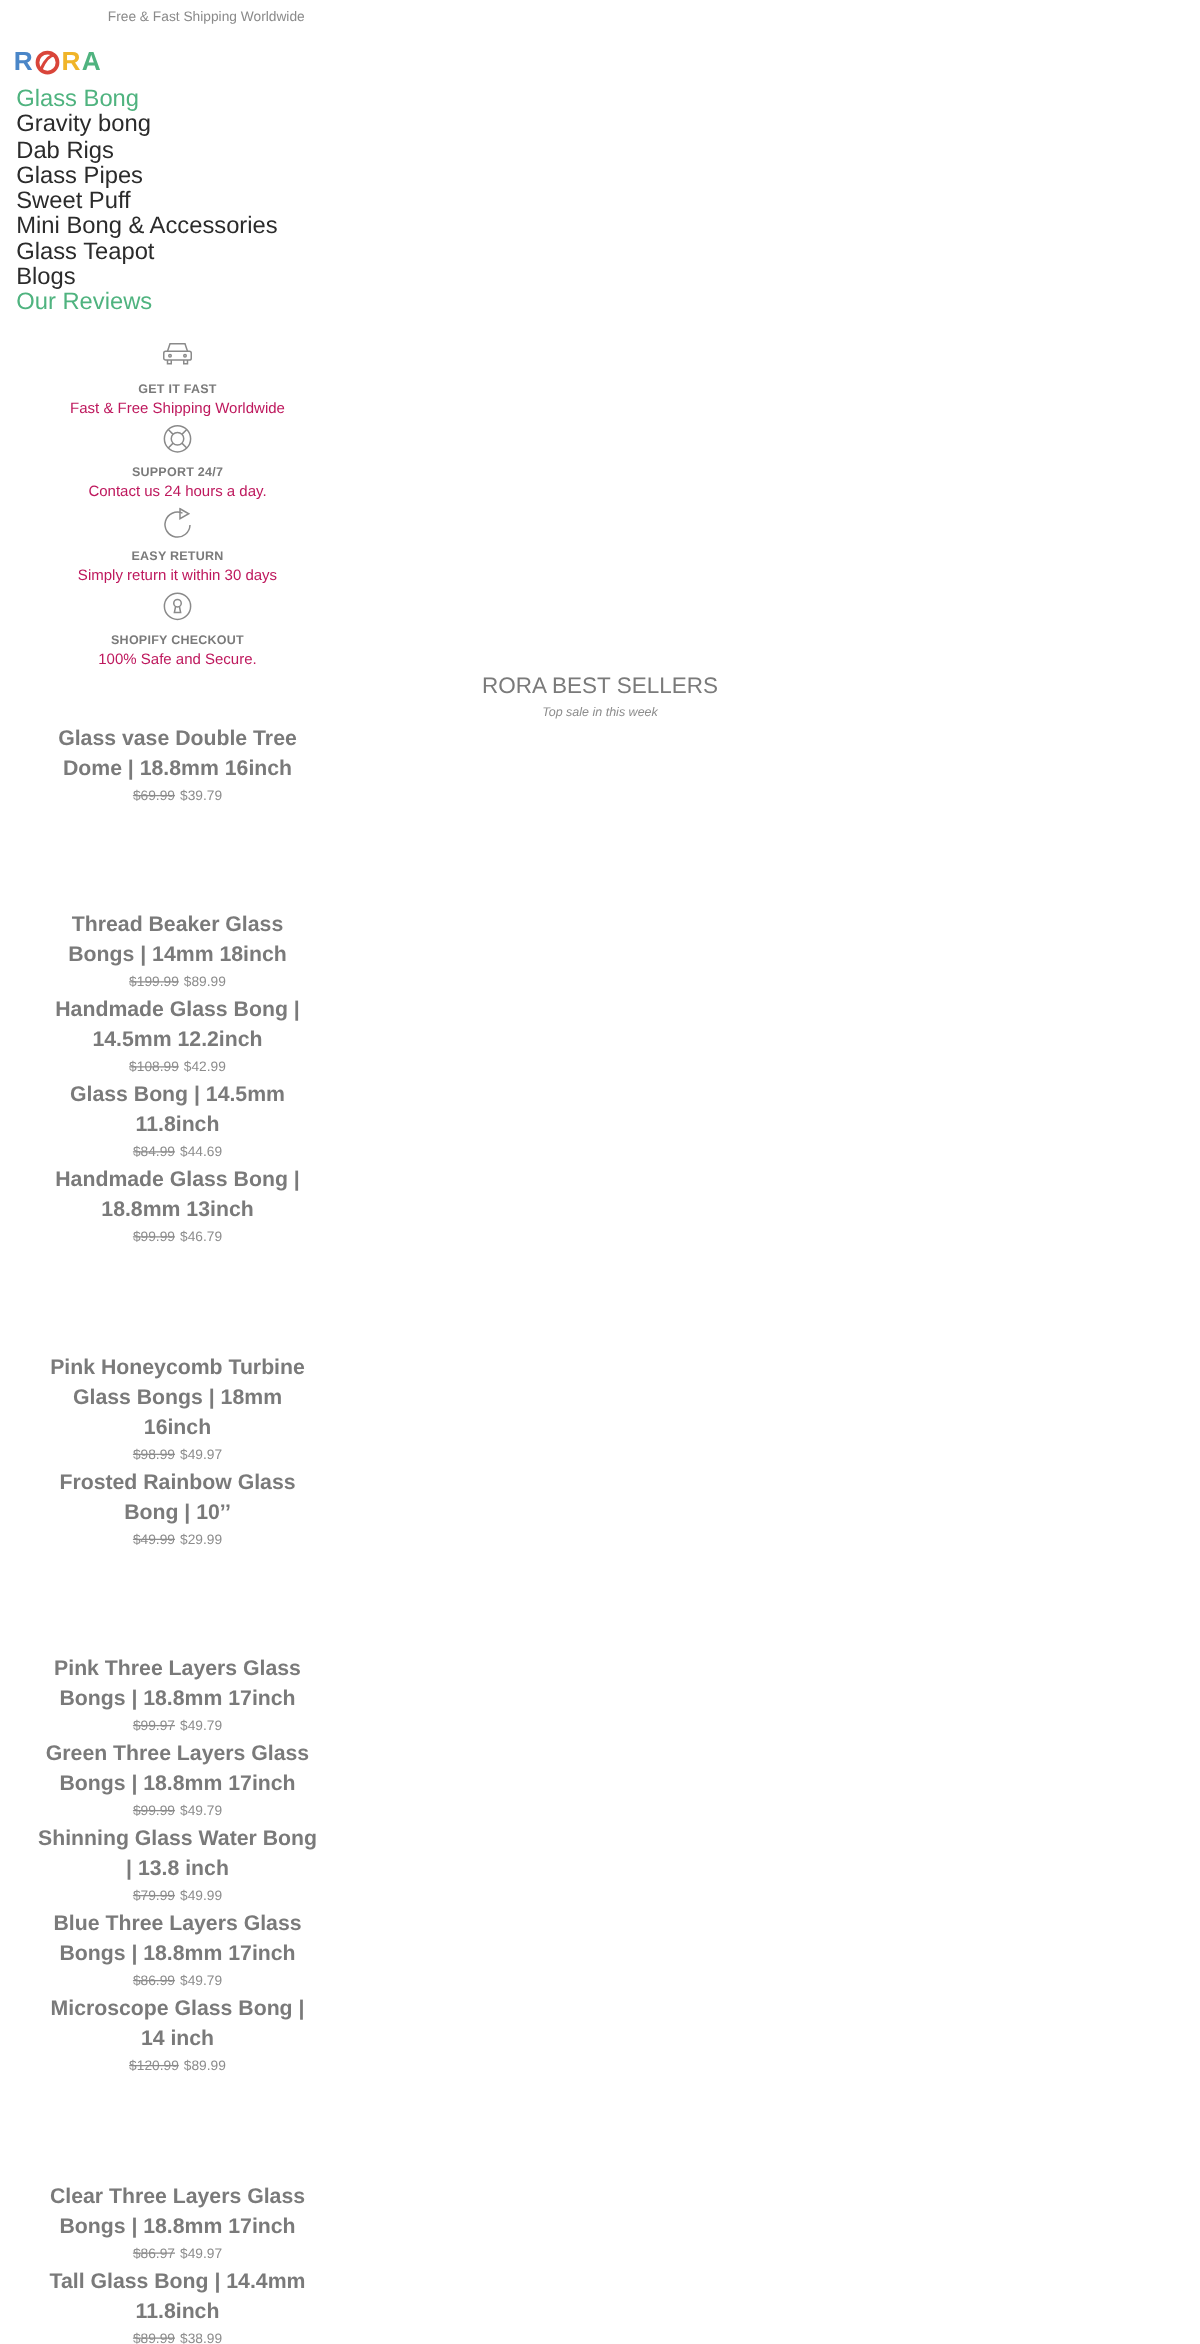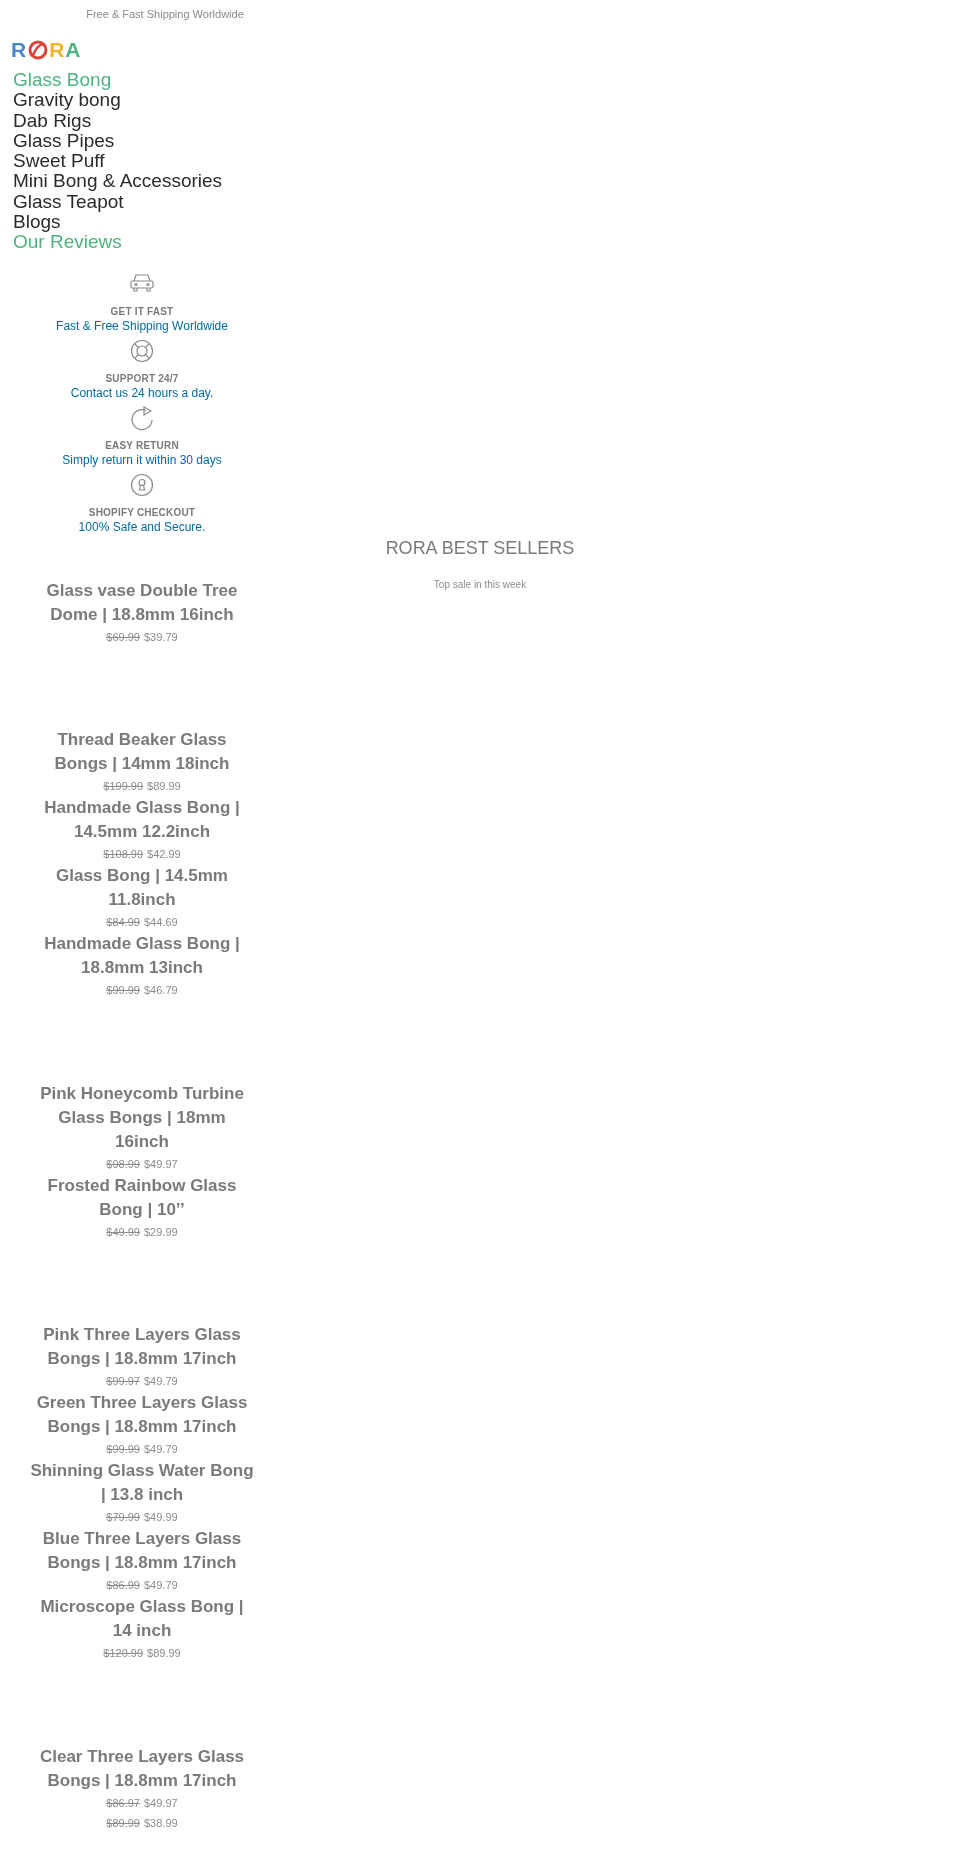--- a/index.html
+++ b/index.html
@@ -22,25 +22,25 @@
     .nav a {
       display: block; font-size: 19px; line-height: 20.3px; color: #2b2b2b; text-decoration: none;
     }
     .nav a.green { color: #4fb37f; }
 
     .features { position: absolute; left: 0; top: 272px; width: 284px; }
     .feature { text-align: center; height: 67px; }
     .feature .icon { display: block; height: 28px; margin: 0 auto; width: 28px; }
     .feature .icon svg { display: block; margin: 0 auto; }
     .feature .title { font-size: 10px; font-weight: bold; color: #7a7a7a; margin-top: 6px; letter-spacing: 0.2px; }
-    .feature .desc { font-size: 12px; color: #0369a1; margin-top: 2px; }
+    .feature .desc { font-size: 12px; color: #be185d; margin-top: 2px; }
 
     .best-sellers { position: absolute; left: 320px; top: 538px; width: 320px; text-align: center; }
     .best-sellers .heading { font-size: 18px; font-weight: normal; color: #7a7a7a; }
-    .best-sellers .sub { font-size: 10px; color: #8c8c8c; margin-top: 20px; }
+    .best-sellers .sub { font-size: 10px; font-style: italic; color: #8c8c8c; margin-top: 6px; }
 
     .products { position: absolute; left: 0; top: 0; width: 284px; }
     .product { position: absolute; left: 30px; width: 224px; text-align: center; }
     .product .name {
       font-size: 17px; font-weight: bold; color: #7a7a7a; line-height: 24px; display: block;
       text-decoration: none;
     }
     .product .prices { font-size: 11px; color: #8c8c8c; margin-top: 2px; line-height: 16px; text-align: center; }
     .product .old { text-decoration: line-through; margin-right: 4px; }
   </style>
@@ -173,15 +173,16 @@
   </div>
   <div class="product" style="top:1595px">
     <a class="name">Microscope Glass Bong | 14 inch</a>
     <div class="prices"><span class="old">$120.99</span><span>$89.99</span></div>
   </div>
   <div class="product" style="top:1745px">
     <a class="name">Clear Three Layers Glass Bongs | 18.8mm 17inch</a>
     <div class="prices"><span class="old">$86.97</span><span>$49.97</span></div>
   </div>
   <div class="product" style="top:1813px">
+    <a class="name">Tall Glass Bong | 14.4mm 11.8inch</a>
     <div class="prices"><span class="old">$89.99</span><span>$38.99</span></div>
   </div>
 </div>
 
 </body></html>

